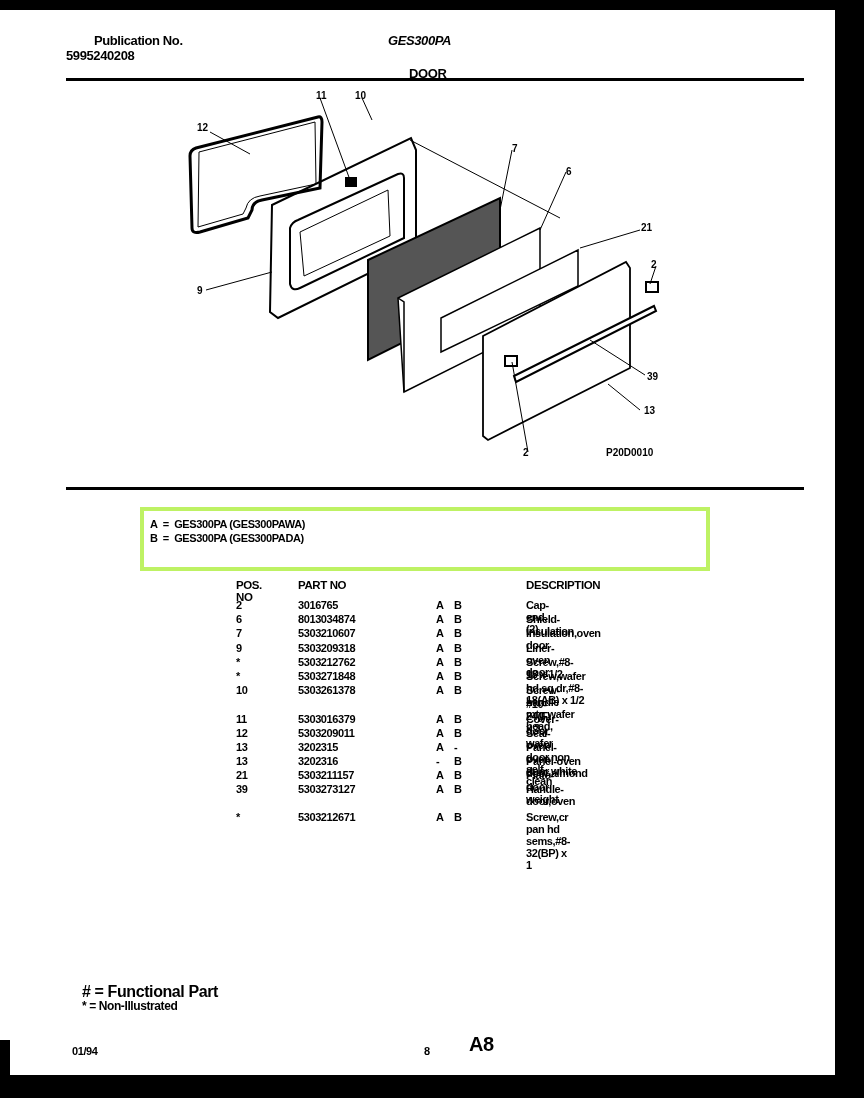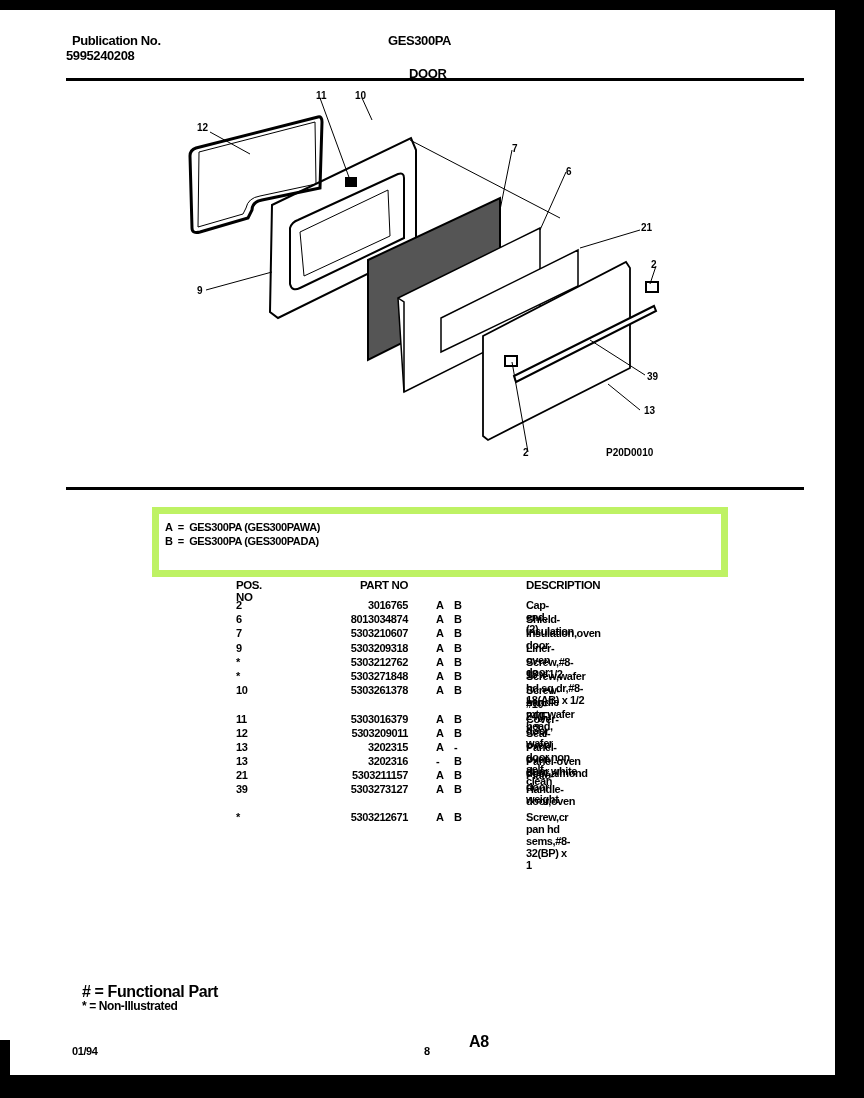--- a/index.html
+++ b/index.html
@@ -3,43 +3,43 @@
 <meta charset="utf-8">
 <style>
   html, body { margin:0; padding:0; }
   body { width:864px; height:1098px; position:relative; background:#000; overflow:hidden;
          font-family:"Liberation Sans", sans-serif; color:#000; }
   .page { position:absolute; left:0; top:10px; width:835px; height:1065px; background:#fff; }
   .leftband { position:absolute; left:0; top:1040px; width:10px; height:35px; background:#000; }
   .t { position:absolute; font-weight:bold; white-space:nowrap; letter-spacing:-0.4px; }
   .hdr { font-size:13px; }
   .rule { position:absolute; background:#000; }
-  .legend-box { position:absolute; left:140px; top:507px; width:562px; height:56px; border:7px solid #bef264;margin-left:12px; }
+  .legend-box { position:absolute; left:140px; top:507px; width:562px; height:56px; border:4px solid #bef264; }
   .legend-row { position:absolute; left:6px; font-size:11px; font-weight:bold; letter-spacing:-0.4px; }
   .tbl { position:absolute; left:236px; top:579px; font-size:11px; font-weight:bold; letter-spacing:-0.4px; }
   .row { position:relative; height:14.2px; }
   .row.gap { margin-top:13px; }
   .c-pos { position:absolute; left:0; }
-  .c-part { position:absolute; left:62px; width:110px; text-align:right; }
+  .c-part { position:absolute; left:62px; width:110px; }
   .c-a { position:absolute; left:200px; }
   .c-b { position:absolute; left:218px; }
   .c-desc { position:absolute; left:250px;margin-left:40px; }
   .thead { font-size:11.5px; height:20px; }
   .callout { position:absolute; font-size:10px; font-weight:bold; }
   svg { position:absolute; left:0; top:0; }
 </style>
 </head>
 <body>
 
 <div class="page"></div>
 <div class="leftband"></div>
 
-<div class="t hdr" style="left:48px;top:33px;padding-left:24px;">Publication No.</div>
+<div class="t hdr" style="left:70px;top:33px;padding-left:24px;">Publication No.</div>
 <div class="t hdr" style="left:66px;top:48px;">5995240208</div>
-<div class="t hdr" style="left:388px;top:33px;">GES300PA</div>
+<div class="t hdr" style="left:388px;top:33px;font-style:italic;">GES300PA</div>
 <div class="t hdr" style="left:409px;top:66px;">DOOR</div>
 <div class="rule" style="left:66px;top:78px;width:738px;height:3px;"></div>
 
 <svg width="864" height="1098">
   <g fill="none" stroke="#000" stroke-width="2">
 
     <path d="M196,148 L318,117 Q322,116 322,122 L320,188 L262,200 Q252,202 252,210 L248,218 L200,232 Q192,234 192,228 L190,156 Q190,150 196,148 Z" stroke-width="3"></path>
     <path d="M199,152 L315,122 L316,184 L260,196 Q248,198 246,208 L243,214 L198,227 Z" stroke-width="1"></path>
 
     <path d="M272,205 L411,138 L416,150 L416,250 L278,318 L270,312 Z" stroke-width="2"></path>
@@ -210,13 +210,13 @@
         <span class="c-desc">Screw,cr pan hd sems,#8-32(BP) x 1</span>
       </div>
     </div>
 </div>
 
 <div class="t" style="left:82px;top:983px;font-size:16px;text-align:right;"># = Functional Part</div>
 <div class="t" style="left:82px;top:999px;font-size:12px;">* = Non-Illustrated</div>
 
 <div class="t" style="left:72px;top:1045px;font-size:11px;">01/94</div>
 <div class="t" style="left:424px;top:1045px;font-size:11px;">8</div>
-<div class="t" style="left:469px;top:1033px;font-size:16px;">A8</div>
+<div class="t" style="left:469px;top:1033px;font-size:20px;">A8</div>
 
 </body></html>

